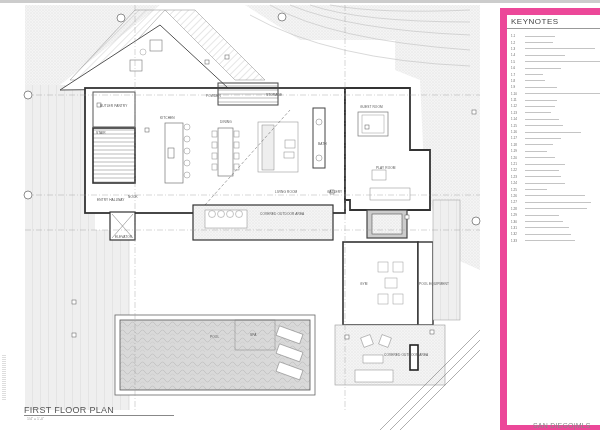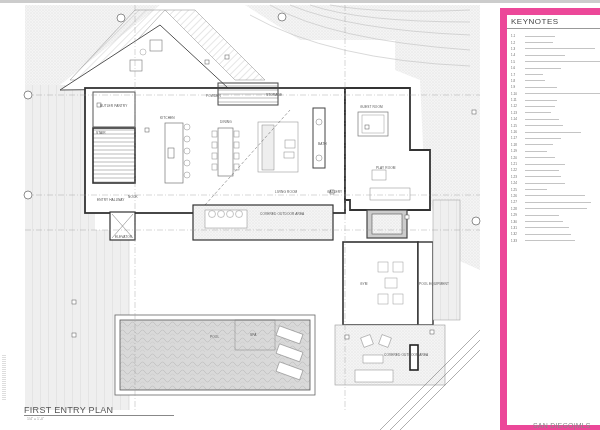--- a/index.html
+++ b/index.html
@@ -359,17 +359,17 @@
         </div>
         <div class="kn-row">
           <span class="kn-code">1.33</span>
           <span class="kn-bar" style="width: 50px;"></span>
         </div>
       </div>
   </div>
 
   <div class="side-note"></div>
 
-  <div class="plan-title">FIRST ENTRY PLAN</div>
+  <div class="plan-title">FIRST FLOOR PLAN</div>
   <div class="plan-rule"></div>
   <div class="plan-scale">1/4" = 1'-0"</div>
   <div class="logo">SAN DIEGO|MLS</div>
 </div>
 
 </body></html>

